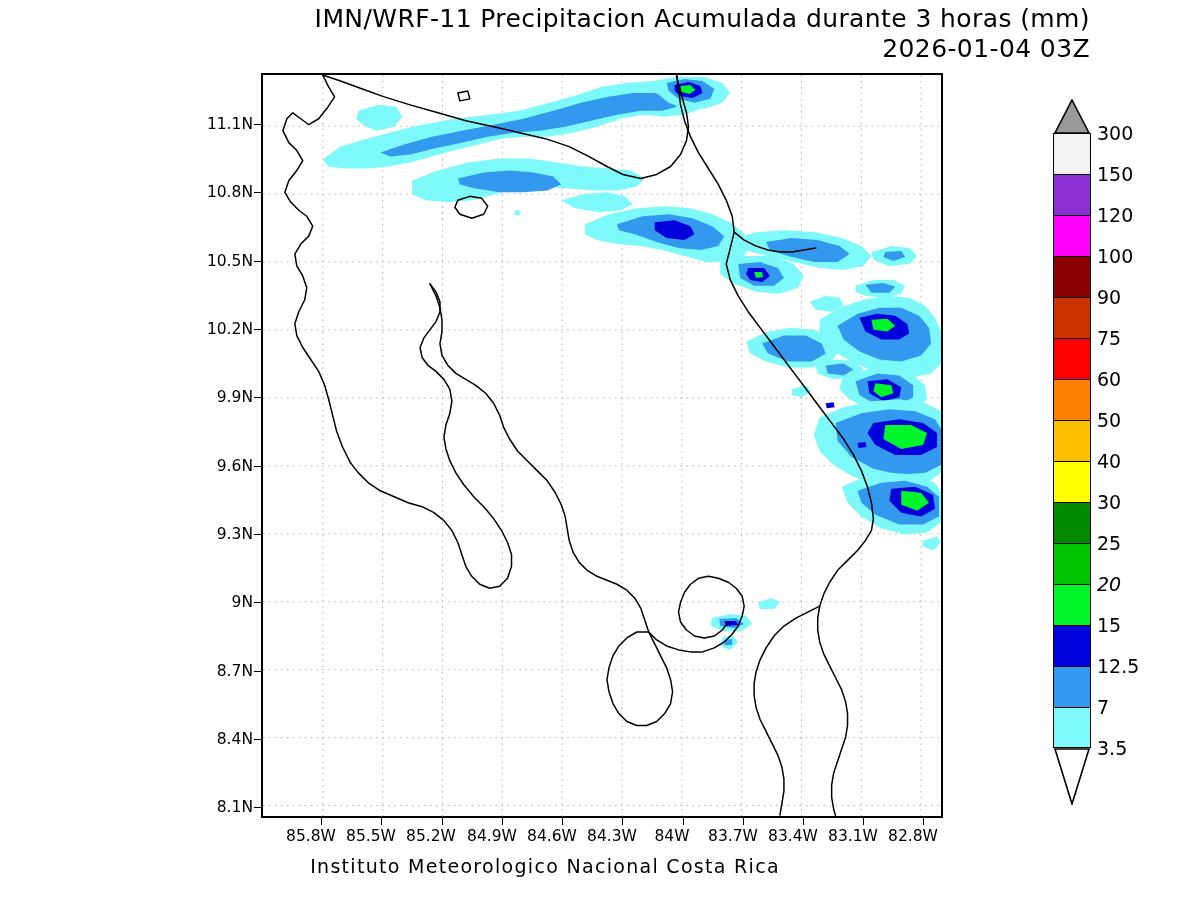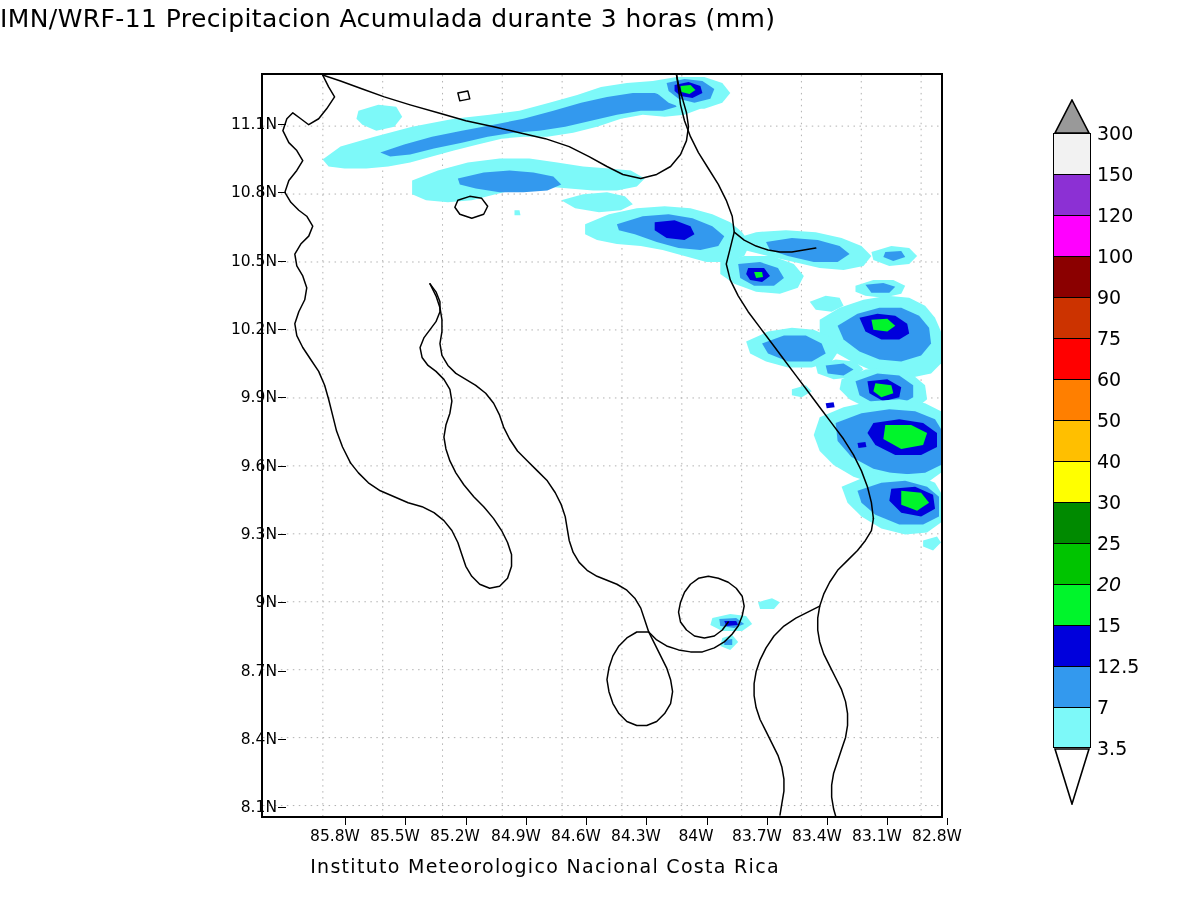--- a/index.html
+++ b/index.html
@@ -1,28 +1,28 @@
 <!DOCTYPE html>
 <html><head>
 <meta charset="utf-8">
 <style>
   html,body{margin:0;padding:0;background:#ffffff;}
   body{width:1200px;height:900px;position:relative;overflow:hidden;
        font-family:"DejaVu Sans","Liberation Sans",sans-serif;color:#000;}
 
   
-  #title-block{position:absolute;left:0;top:4px;width:1090px;text-align:left;}
+  #title-block{position:absolute;left:0;top:4px;width:1090px;text-align:right;}
   #title-line1,#title-line2{font-size:25px;line-height:30px;letter-spacing:0.4px;
         font-family:"DejaVu Sans","Liberation Sans",sans-serif;font-weight:400;white-space:nowrap;}
 
   
   #plot-frame{position:absolute;left:261px;top:73px;width:682px;height:745px;
         border:2px solid #000;box-sizing:border-box;background:#fff;overflow:hidden;}
   #grid-layer,#map-layer,#precip-layer{position:absolute;left:0;top:0;width:100%;height:100%;}
-  #y-axis{position:absolute;left:0;top:0;width:997px;height:900px;pointer-events:none;margin-left:24px;}
+  #y-axis{position:absolute;left:0;top:0;width:997px;height:900px;pointer-events:none;}
   .ylab{position:absolute;font-size:15.5px;white-space:nowrap;transform:translateY(-50%);
         text-align:right;}
   .xlab{position:absolute;font-size:15.5px;white-space:nowrap;transform:translateX(-50%);}
   .ytick{position:absolute;width:8px;height:1px;background:#000;}
   .xtick{position:absolute;width:1px;height:7px;background:#000;}
 
   
   #footer{position:absolute;left:0;top:855px;width:1090px;text-align:center;
         font-size:19px;letter-spacing:1.3px;white-space:nowrap;}
 
@@ -33,20 +33,21 @@
   .cb-cell.last{border-bottom:1.5px solid #000;}
   .cb-arrow{position:absolute;left:0;width:38px;}
   .cb-label{position:absolute;left:44px;font-size:19px;white-space:nowrap;
         transform:translateY(-50%);}
 </style>
 </head>
 <body>
 
 <div id="title-block">
   <div id="title-line1">IMN/WRF-11 Precipitacion Acumulada durante 3 horas (mm)</div>
+  <div id="title-line2">2026-01-04 03Z</div>
 </div>
 
 <div id="plot-frame">
 
   <svg id="grid-layer" viewBox="0 0 682 745" preserveAspectRatio="none">
     <g stroke="#b0b0b0" stroke-width="1" stroke-dasharray="1.5,4.5" fill="none">
       <line x1="60.2" y1="0" x2="60.2" y2="745"></line>
       <line x1="120.4" y1="0" x2="120.4" y2="745"></line>
       <line x1="180.6" y1="0" x2="180.6" y2="745"></line>
       <line x1="240.7" y1="0" x2="240.7" y2="745"></line>

